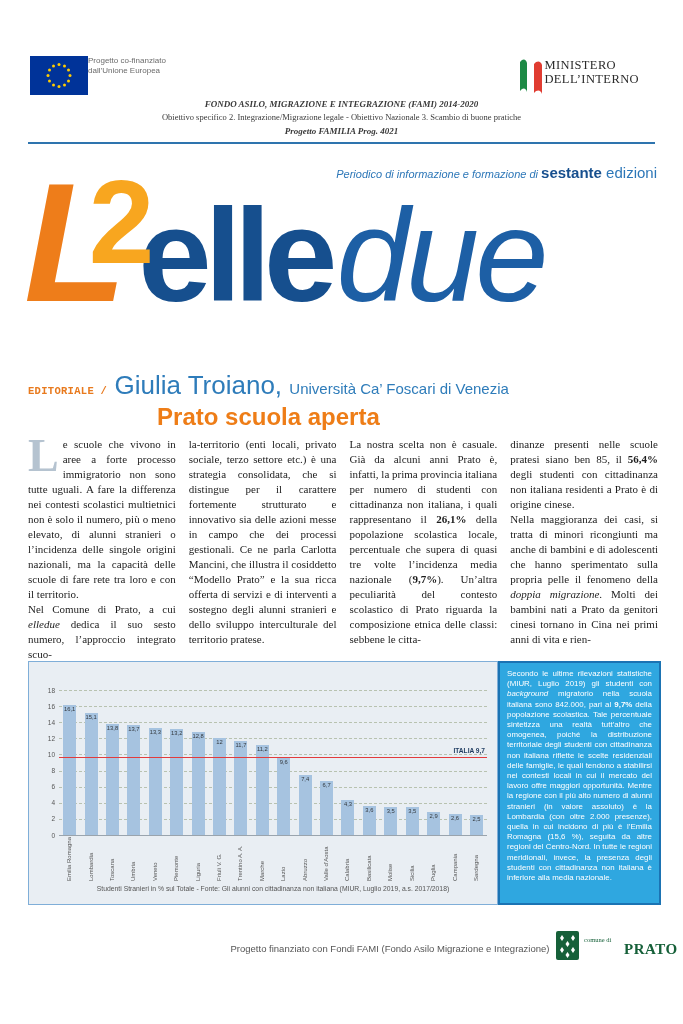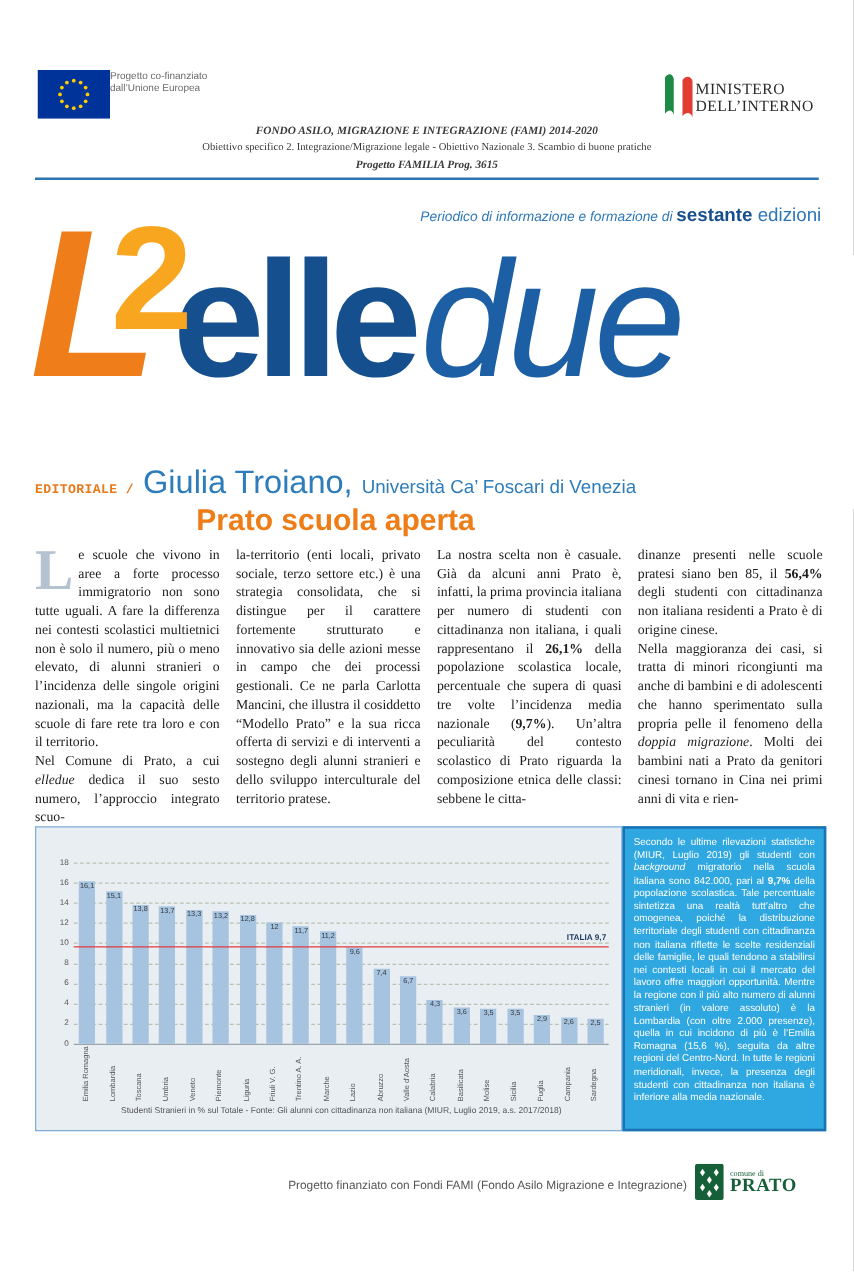--- a/index.html
+++ b/index.html
@@ -3,21 +3,21 @@
 <meta charset="utf-8">
 <style>
   html,body{margin:0;padding:0;background:#9a9a9a;}
   .page{position:relative;width:683px;height:1024px;background:#ffffff;margin:0 auto;
         font-family:"Liberation Sans",sans-serif;overflow:hidden;}
 
   
   .eu-block{position:absolute;left:30px;top:56px;display:flex;align-items:flex-start;gap:0;}
   .eu-flag{width:58px;height:39px;display:block;}
   .eu-caption{font-size:8px;line-height:10px;color:#6b6b6b;}
-  .ministry-block{position:absolute;right:32px;top:58px;display:flex;align-items:center;gap:0;}
+  .ministry-block{position:absolute;right:44px;top:58px;display:flex;align-items:flex-start;gap:0;}
   .it-flag{width:26px;height:40px;display:block;}
   .ministry-name{font-family:"Liberation Serif",serif;font-size:12.5px;line-height:14px;
                  color:#2b2b2b;letter-spacing:0.4px;}
   .program{position:absolute;left:0;right:0;top:99px;text-align:center;color:#3a3a3a;font-family:Liberation Serif, serif;}
   .program .l1{font-size:9px;font-weight:bold;font-style:italic;}
   .program .l2t{font-size:8.5px;margin-top:3px;}
   .program .l3{font-size:9px;font-weight:bold;font-style:italic;margin-top:4px;}
   .header-rule{position:absolute;left:28px;right:28px;top:142px;height:2px;background:#2e74ae;}
 
   
@@ -77,21 +77,21 @@
            background:#2fa7e0;border:2px solid #1b73b3;padding:6px 7px;overflow:hidden;}
   .sidebar-text{color:#ffffff;font-size:7.9px;line-height:10.2px;text-align:justify;}
 
   
   .footer-note{position:absolute;left:120px;top:943px;width:540px;text-align:center;
                font-size:9.5px;color:#555;}
   .prato{position:absolute;left:556px;top:931px;display:flex;align-items:center;gap:5px;}
   .prato-crest{width:23px;height:29px;display:block;}
   .prato-text .small{font-family:"Liberation Serif",serif;font-size:6.5px;color:#166039;}
   .prato-text .big{font-family:"Liberation Serif",serif;font-size:15px;font-weight:bold;
-                   color:#166039;letter-spacing:0.5px;line-height:13px;}
+                   color:#166039;letter-spacing:0.5px;line-height:13px;margin-left:40px;}
 </style>
 </head>
 <body>
 
 <div class="page">
 
   <div class="eu-block">
     <svg class="eu-flag" viewBox="0 0 58 39">
       <rect width="58" height="39" fill="#003399"></rect>
       <g id="eu-stars" fill="#ffcc00">
@@ -122,21 +122,21 @@
     </svg>
     <div class="ministry-name">
       <div>MINISTERO</div>
       <div>DELL’INTERNO</div>
     </div>
   </div>
 
   <div class="program">
     <div class="l1">FONDO ASILO, MIGRAZIONE E INTEGRAZIONE (FAMI) 2014-2020</div>
     <div class="l2t">Obiettivo specifico 2. Integrazione/Migrazione legale - Obiettivo Nazionale 3. Scambio di buone pratiche</div>
-    <div class="l3">Progetto FAMILIA Prog. 3615</div>
+    <div class="l3">Progetto FAMILIA Prog. 4021</div>
   </div>
   <div class="header-rule"></div>
 
   <div class="publisher"><span>Periodico di informazione e formazione di </span><b>sestante</b><span class="ed"> edizioni</span></div>
 
   <div class="logo">
     <span class="gl-l">L</span>
     <span class="gl-2">2</span>
     <span class="gl-elle">elle</span>
     <span class="gl-due">due</span>

